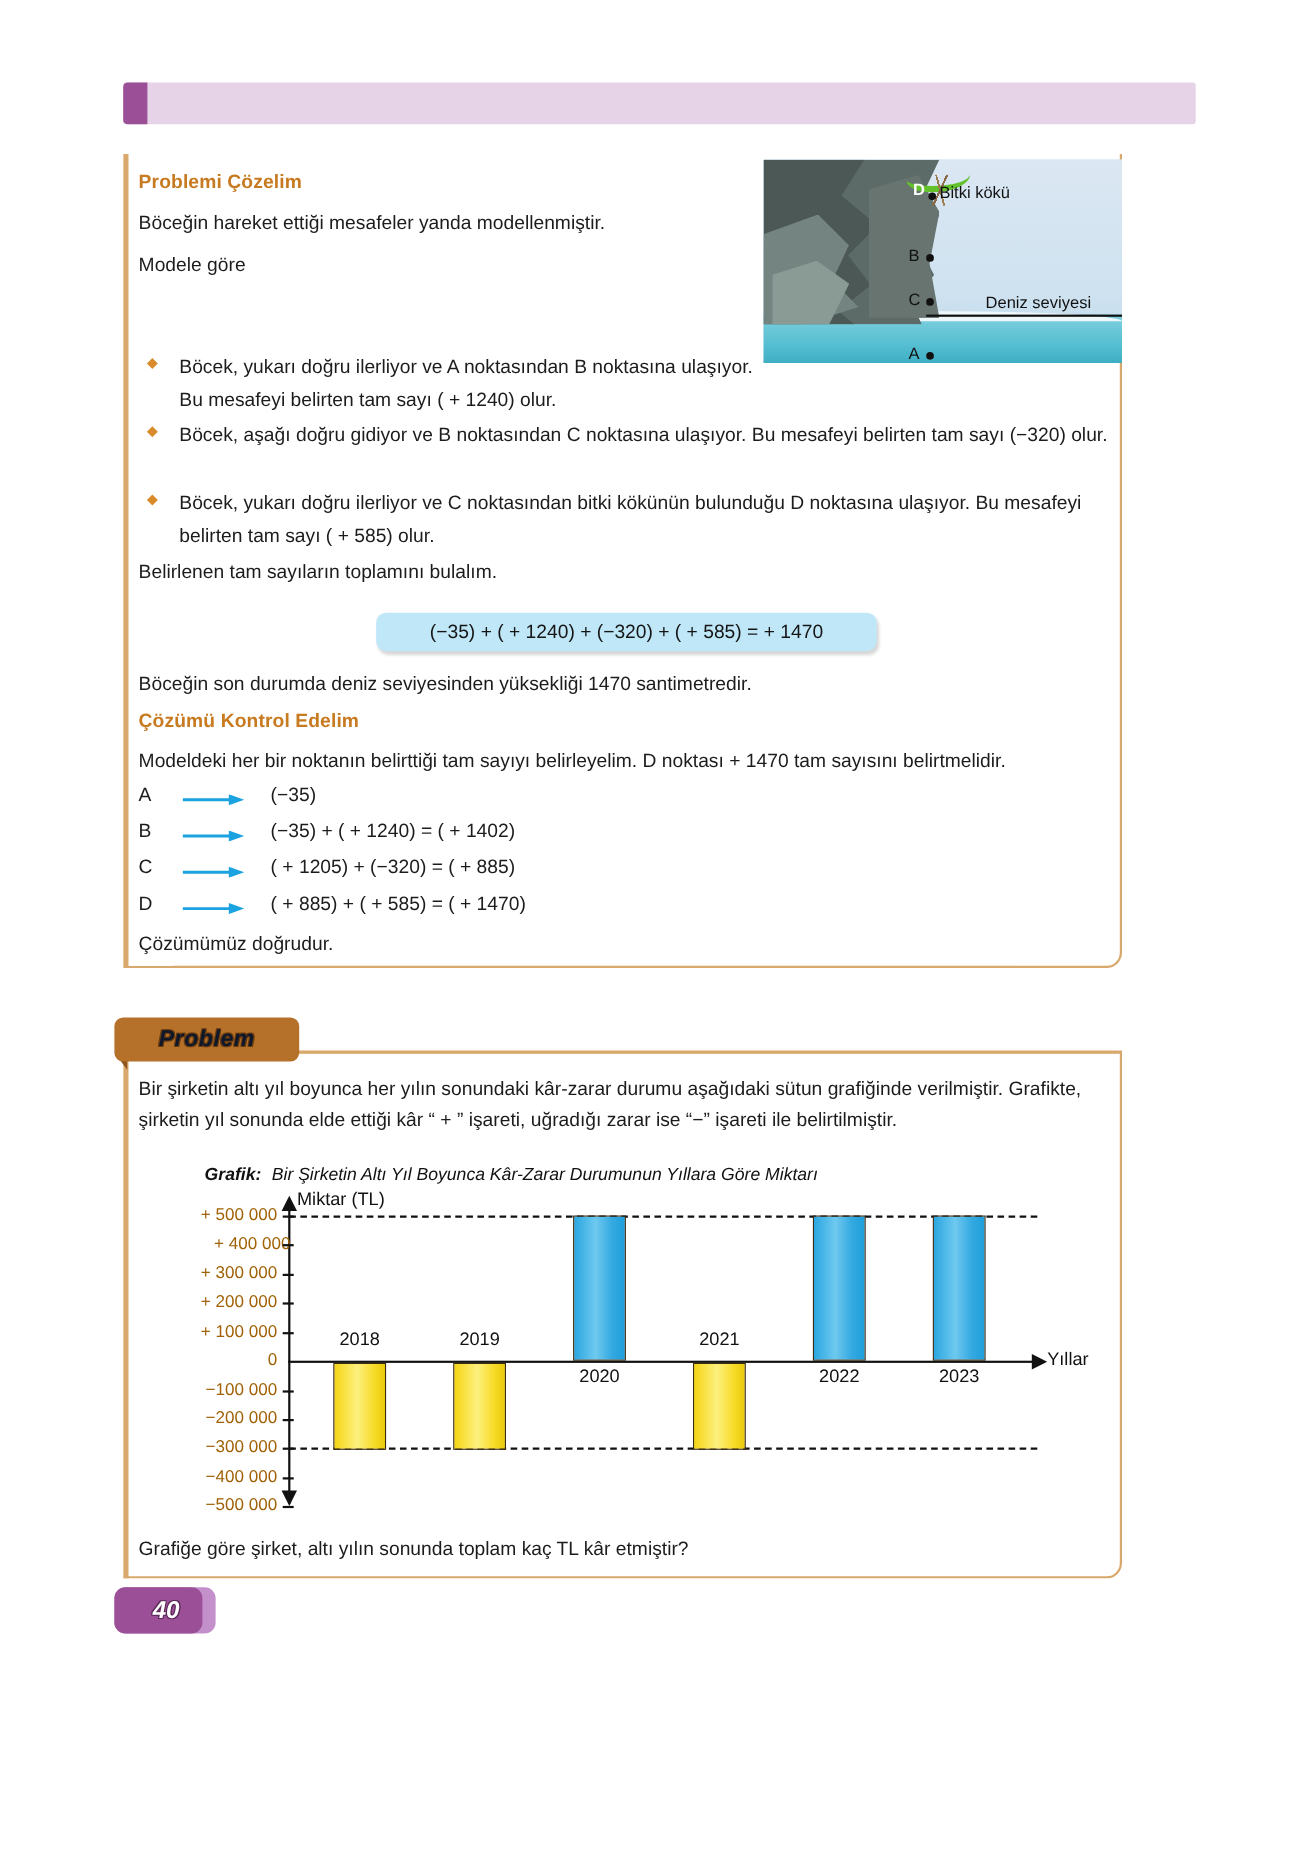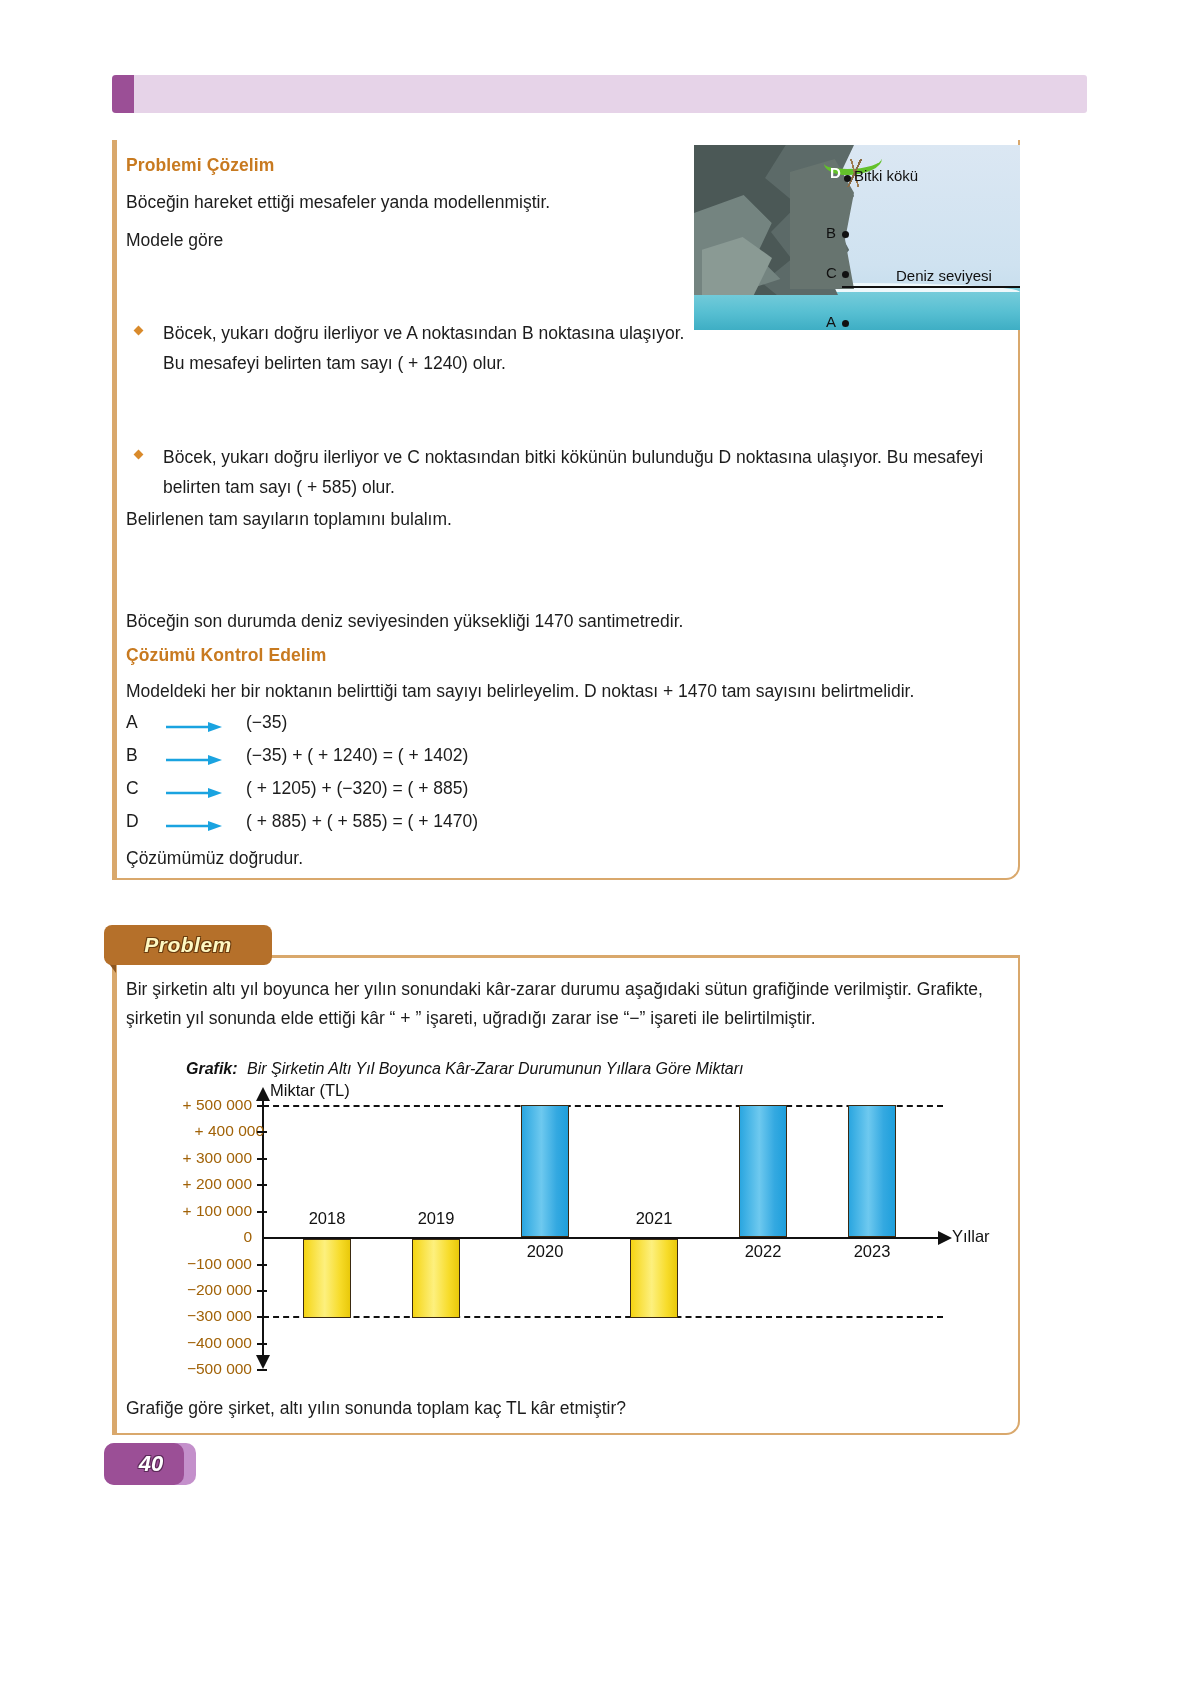--- a/index.html
+++ b/index.html
@@ -107,21 +107,21 @@
   }
   .problem-topline{
     position:absolute;left:112px;top:955px;width:908px;height:3px;background:#d9a86c;
   }
   .problem-tab{
     position:absolute;left:104px;top:925px;width:168px;height:40px;
     background:#b5702a;border-radius:8px;
     display:flex;align-items:center;justify-content:center;
   }
   .problem-tab span{
-    font-size:21px;font-weight:bold;color:#fef9c3;font-style:italic;
+    font-size:21px;font-weight:bold;color:#0f172a;font-style:italic;
     text-shadow:-1px -1px 0 #6b3d10, 1px -1px 0 #6b3d10, -1px 1px 0 #6b3d10, 1px 1px 0 #6b3d10;
     letter-spacing:.5px;
   }
   .problem-tab-notch{
     position:absolute;left:104px;top:957px;width:12px;height:16px;background:#8d5620;
     clip-path:polygon(0 0,100% 0,100% 100%);
   }
   .chart-caption{position:absolute;left:186px;top:1060px;font-size:16px;font-style:italic;color:#111;}
   .chart-caption b{font-style:italic;}
 
@@ -177,28 +177,35 @@
   <div class="body-text" style="left:126px;top:227px;width:560px;">Modele göre</div>
 
   <div class="body-text" style="left:126px;top:189px;width:560px;">Böceğin hareket ettiği mesafeler yanda modellenmiştir.</div>
 
 
   <div class="bullet-row" style="left:135px;top:318px;width:551px;">
     <span class="bullet-dot"></span>
     <span class="bullet-txt">Böcek, yukarı doğru ilerliyor ve A noktasından B noktasına ulaşıyor. Bu mesafeyi belirten tam sayı ( + 1240) olur.</span>
   </div>
 
+  <div class="bullet-row" style="left:135px;top:380px;width:875px;">
+    <span class="bullet-dot"></span>
+    <span class="bullet-txt">Böcek, aşağı doğru gidiyor ve B noktasından C noktasına ulaşıyor. Bu mesafeyi belirten tam sayı (−320) olur.</span>
+  </div>
 
   <div class="bullet-row" style="left:135px;top:442px;width:875px;">
     <span class="bullet-dot"></span>
     <span class="bullet-txt">Böcek, yukarı doğru ilerliyor ve C noktasından bitki kökünün bulunduğu D noktasına ulaşıyor. Bu mesafeyi belirten tam sayı ( + 585) olur.</span>
   </div>
 
   <div class="body-text" style="left:126px;top:506px;width:700px;">Belirlenen tam sayıların toplamını bulalım.</div>
 
+  <div class="formula-box">
+    <span>(−35) + ( + 1240) + (−320) + ( + 585) = + 1470</span>
+  </div>
 
   <div class="body-text" style="left:126px;top:608px;width:760px;">Böceğin son durumda deniz seviyesinden yüksekliği 1470 santimetredir.</div>
 
   <div class="h-orange" style="left:126px;top:645px;">Çözümü Kontrol Edelim</div>
 
   <div class="body-text" style="left:126px;top:678px;width:875px;">Modeldeki her bir noktanın belirttiği tam sayıyı belirleyelim. D noktası + 1470 tam sayısını belirtmelidir.</div>
 
   <div class="arrow-row" style="left:126px;top:712px;">
     <span class="arrow-letter">A</span>
     <svg class="arrow-gfx" viewBox="0 0 56 10">

